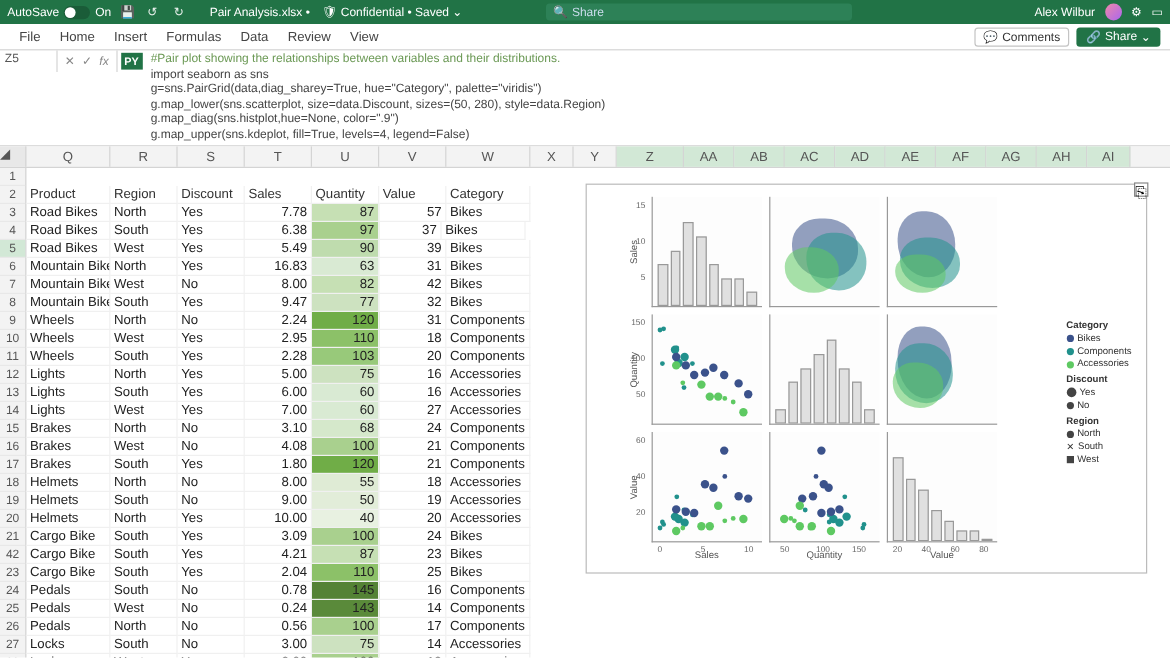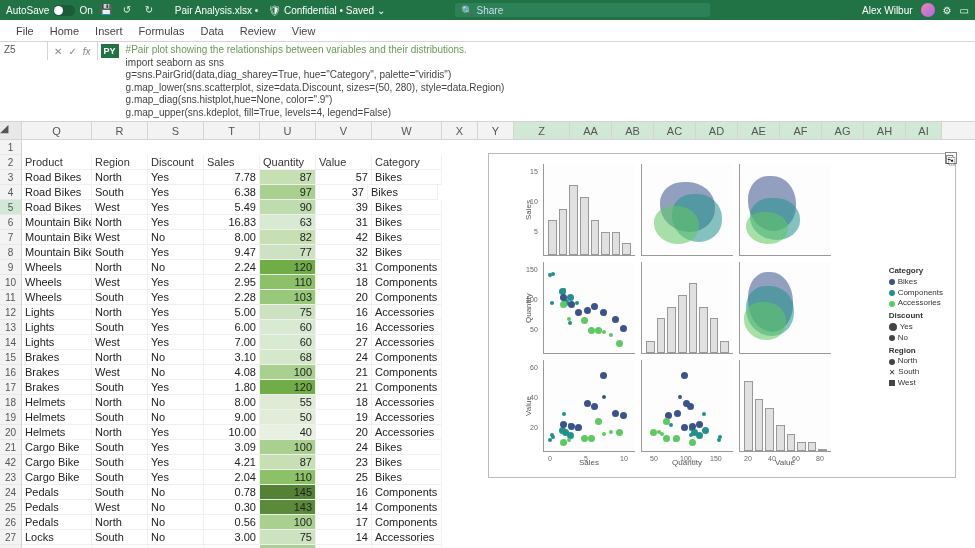--- a/index.html
+++ b/index.html
@@ -108,20 +108,24 @@
 </div>
 
 <div class="ribbon">
   <span class="tab">File</span>
   <span class="tab">Home</span>
   <span class="tab">Insert</span>
   <span class="tab">Formulas</span>
   <span class="tab">Data</span>
   <span class="tab">Review</span>
   <span class="tab">View</span>
+  <div class="ribbon-right">
+    <button class="btn-outline">💬 <span>Comments</span></button>
+    <button class="btn-share">🔗 <span>Share</span> ⌄</button>
+  </div>
 </div>
 
 <div class="formulabar">
   <div class="namebox">Z5</div>
   <div class="fx-icons">
     <span>✕</span>
     <span>✓</span>
     <span><i>fx</i></span>
   </div>
   <div class="py-badge">PY</div>
@@ -395,21 +399,21 @@
         <div class="cell" style="width: 56px;">No</div>
         <div class="cell num" style="width: 56px;">0.78</div>
         <div class="cell num" style="width: 56px; background: rgb(84, 130, 53);">145</div>
         <div class="cell num" style="width: 56px;">16</div>
         <div class="cell" style="width: 70px;">Components</div>
       </div>
       <div class="row">
         <div class="cell" style="width: 70px;">Pedals</div>
         <div class="cell" style="width: 56px;">West</div>
         <div class="cell" style="width: 56px;">No</div>
-        <div class="cell num" style="width: 56px;">0.30</div>
+        <div class="cell num" style="width: 56px;">0.24</div>
         <div class="cell num" style="width: 56px; background: rgb(90, 138, 58);">143</div>
         <div class="cell num" style="width: 56px;">14</div>
         <div class="cell" style="width: 70px;">Components</div>
       </div>
       <div class="row">
         <div class="cell" style="width: 70px;">Pedals</div>
         <div class="cell" style="width: 56px;">North</div>
         <div class="cell" style="width: 56px;">No</div>
         <div class="cell num" style="width: 56px;">0.56</div>
         <div class="cell num" style="width: 56px; background: rgb(169, 208, 142);">100</div>

